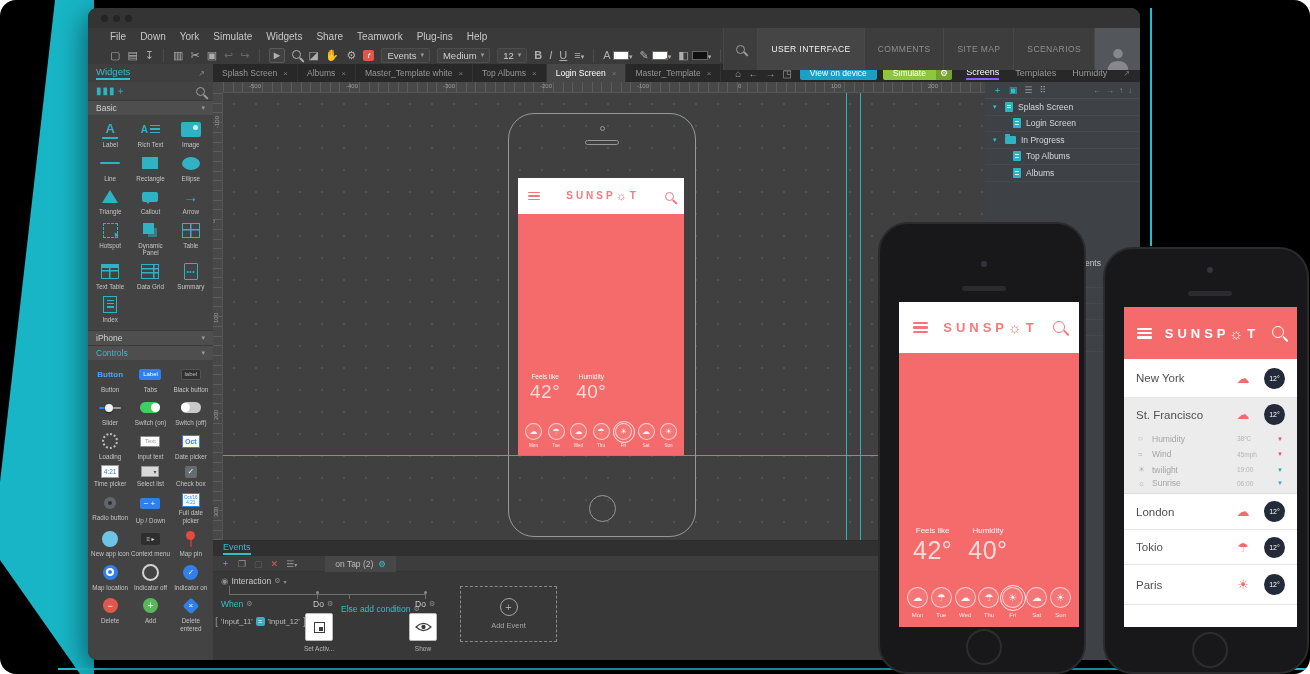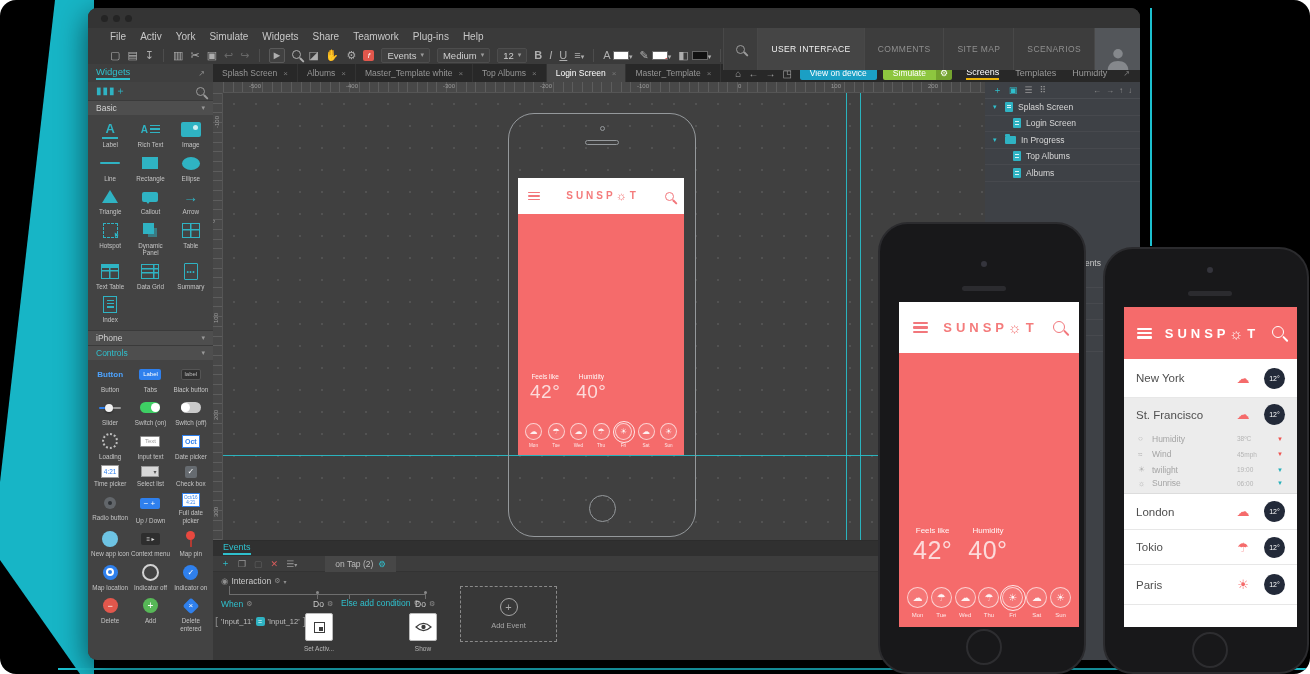--- a/index.html
+++ b/index.html
@@ -58,21 +58,21 @@
   .widgets-head .ext{color:#8a8a8a;font-size:8px;}
   .dtab{display:flex;align-items:center;gap:6px;padding:0 9px;font-size:8.5px;color:#969696;border-right:1px solid #333;cursor:pointer;white-space:nowrap;}
   .dtab .x{font-size:8px;color:#777;}
   .dtab.active{background:#474747;color:#fff;}
   .tr-icons{display:flex;align-items:center;gap:7px;color:#a5a5a5;font-size:10px;margin:0 8px 0 14px;}
   .btn{display:flex;align-items:center;justify-content:center;font-size:8.5px;color:#fff;border-radius:2px;padding:0 10px;height:14px;align-self:center;cursor:pointer;white-space:nowrap;}
   .btn-view{background:#1b9fc4;}
   .btn-sim{background:#8dc63f;border-radius:2px 0 0 2px;}
   .btn-gear{background:#74a32f;color:#fff;border-radius:0 2px 2px 0;padding:0 4px;height:14px;display:flex;align-items:center;font-size:9px;align-self:center;cursor:pointer;}
   .right-tabs{margin-left:auto;display:flex;align-items:center;gap:16px;padding:0 10px;font-size:9px;color:#9a9a9a;}
-  .right-tabs .rt.active{color:#fff;border-bottom:2px solid #eab308;padding-bottom:1px;}
+  .right-tabs .rt.active{color:#fff;border-bottom:2px solid #8b5cf6;padding-bottom:1px;}
   .right-tabs .ext{font-size:8px;color:#777;}
 
   
   .left-panel{left:0;top:74px;width:125px;bottom:0;background:#434343;overflow:hidden;}
   .lib-row{height:18px;display:flex;align-items:center;justify-content:space-between;padding:0 8px;color:#bdbdbd;}
   .libico{color:#2fb3c3;font-size:10px;letter-spacing:1px;}
   .sec-head{height:15px;background:#4e4e4e;display:flex;align-items:center;justify-content:space-between;padding:0 8px;font-size:8.5px;color:#d2d2d2;border-top:1px solid #3a3a3a;cursor:pointer;}
   .sec-head .car{font-size:7px;color:#9a9a9a;}
   .sec-head.teal{color:#2fc0cd;}
   .wgrid{display:grid;grid-template-columns:repeat(3,1fr);padding:3px 2px 5px;row-gap:2px;}
@@ -263,21 +263,21 @@
   <div class="ab window">
 
     <div class="ab titlebar">
       <span class="dot" style="left:13px"></span>
       <span class="dot" style="left:25px"></span>
       <span class="dot" style="left:37px"></span>
     </div>
 
     <div class="ab menubar">
       <span>File</span>
-      <span>Activ</span>
+      <span>Down</span>
       <span>York</span>
       <span>Simulate</span>
       <span>Widgets</span>
       <span>Share</span>
       <span>Teamwork</span>
       <span>Plug-ins</span>
       <span>Help</span>
     </div>
 
     <div class="ab toolbar">
@@ -759,21 +759,21 @@
           <span class="bracket">]</span>
         </div>
         <div class="ev-node" style="left:100px;top:27px">
           <span>Do</span>
             <span class="gear">⚙</span>
         </div>
         <div class="action-box" style="left:92px;top:41px">
             <span class="panes-ico"></span>
           </div>
         <div class="action-label" style="left:84px;top:73px">Set Activ...</div>
-        <div class="ev-node" style="left:128px;top:26px">
+        <div class="ev-node" style="left:128px;top:32px">
           <span class="ev-link">Else add condition</span>
             <span class="gear">⚙</span>
         </div>
         <div class="ev-node" style="left:202px;top:27px">
           <span>Do</span>
             <span class="gear">⚙</span>
         </div>
         <div class="action-box" style="left:196px;top:41px">
           <svg viewBox="0 0 20 12" width="17" height="10">
               <path d="M1 6 Q10 -2.5 19 6 Q10 14.5 1 6 Z" fill="none" stroke="#3c3c3c" stroke-width="1.4"></path>

